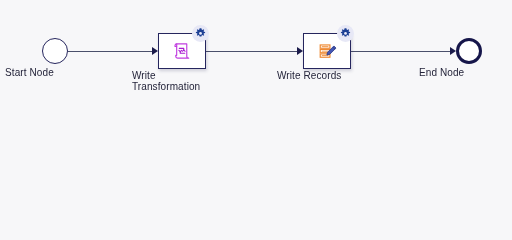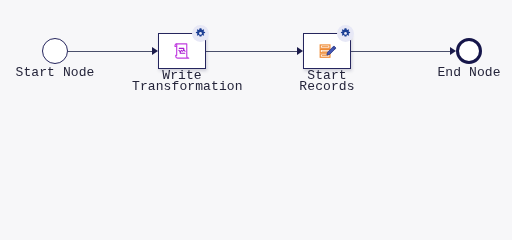--- a/index.html
+++ b/index.html
@@ -94,25 +94,25 @@
     align-items: center;
     justify-content: center;
   }
   .gear-transform { left: 192px; }
   .gear-write     { left: 337px; }
   .gear-badge svg { width: 11px; height: 11px; display: block; }
 
   
   .node-label {
     position: absolute;
-    text-align: center;
-    font-size: 13px;
+    text-align: left;
+    font-size: 10px;
     line-height: 10.5px;
     color: #24243a;
-    font-family: Liberation Mono, monospace;
+    font-family: Liberation Sans, sans-serif;
     white-space: pre-line;
     letter-spacing: 0.1px;
   }
   .label-start     { left: 5px;   top: 68px; width: 100px; }
   .label-transform { left: 132px; top: 71px; width: 100px; }
   .label-write     { left: 277px; top: 71px; width: 100px; }
   .label-end       { left: 419px; top: 68px; width: 100px; }
 </style>
 </head>
 <body>
@@ -182,18 +182,18 @@
         1.42 1.42 -1.4 2.15 a9 9 0 0 1 0.81 1.95 l2.5 0.55 0 2.0 -2.5 0.55
         a9 9 0 0 1 -0.81 1.95 l1.4 2.15 -1.42 1.42 -2.15 -1.4
         a9 9 0 0 1 -1.95 0.81 l-0.55 2.5 -2.0 0 -2.0 0 -0.55 -2.5
         a9 9 0 0 1 -1.95 -0.81 l-2.15 1.4 -1.42 -1.42 1.4 -2.15
         a9 9 0 0 1 -0.81 -1.95 l-2.5 -0.55 0 -2.0 2.5 -0.55
         a9 9 0 0 1 0.81 -1.95 l-1.4 -2.15 1.42 -1.42 2.15 1.4
         a9 9 0 0 1 1.95 -0.81 l0.55 -2.5 z"></path>
       <circle cx="12" cy="11.8" r="3.0" fill="#e7e8f6"></circle>
     </svg>
   </div>
-  <div class="node-label label-write">Start Records</div>
+  <div class="node-label label-write">Write Records</div>
 
   <div class="event-node event-end"></div>
   <div class="node-label label-end">End Node</div>
 
 </div>
 
 </body></html>

